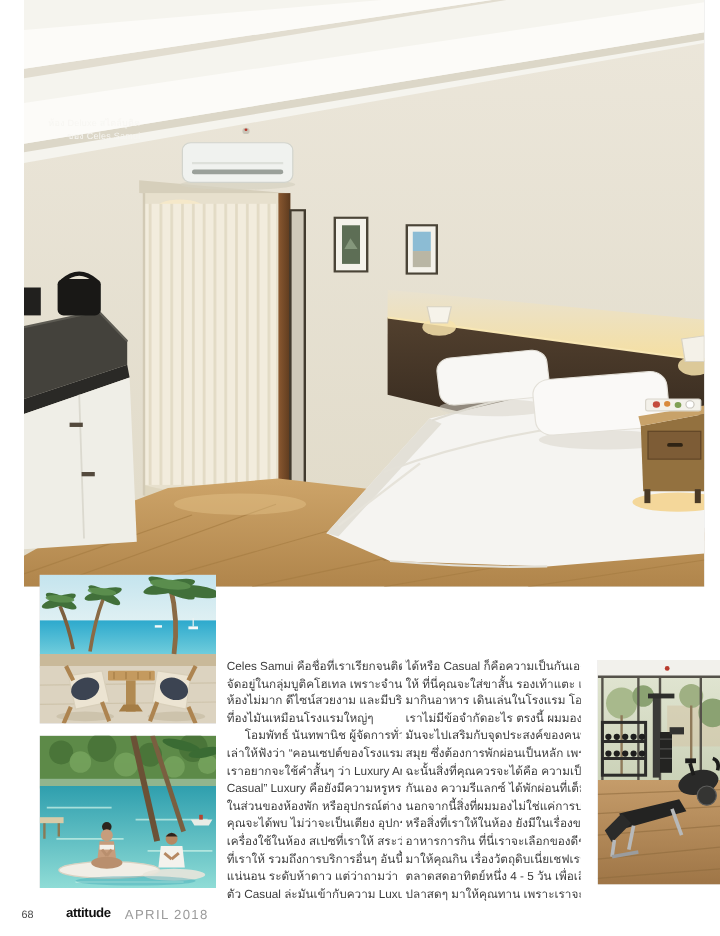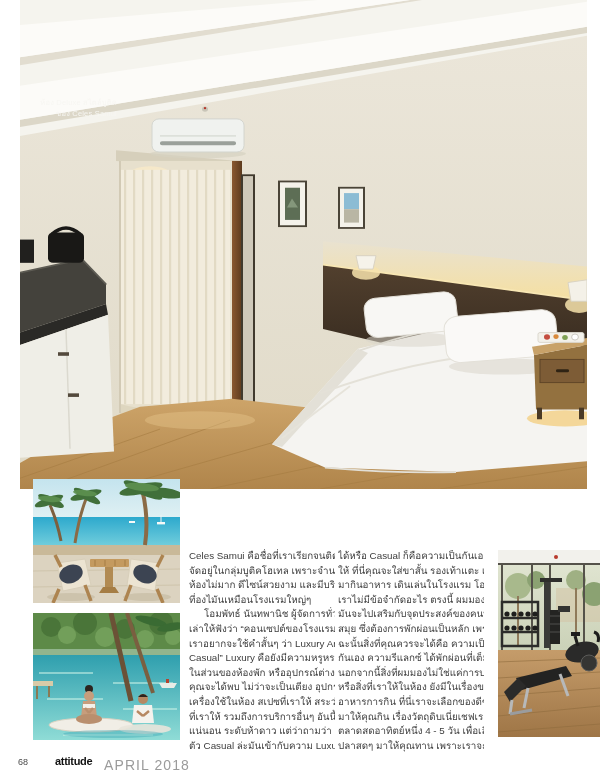--- a/index.html
+++ b/index.html
@@ -24,21 +24,21 @@
   .col1{left:189px;}
   .col2{left:338px;}
   .tline{white-space:nowrap;height:14.6px;}
   .tline.indent{padding-left:15px;}
   .footer{position:absolute;left:0;top:755px;width:600px;height:20px;padding-left:48px;}
   .footer .pageno{position:absolute;left:18px;top:2px;font-size:9px;color:#4a4a4a;}
   .footer .logo{
     position:absolute;left:55px;top:0;font-size:11px;font-weight:800;color:#111;
     letter-spacing:-.3px;
   }
-  .footer .issue{position:absolute;left:104px;top:2px;font-size:14px;color:#9b9b9b;letter-spacing:1.1px;}
+  .footer .issue{position:absolute;left:104px;top:2px;font-size:11px;color:#9b9b9b;letter-spacing:1.1px;}
 </style>
 </head>
 <body>
 
 <div class="page">
 
   <div class="photo photo-main">
     <svg viewBox="0 0 567 547" preserveAspectRatio="none">
       <defs>
         <linearGradient id="wg" x1="0" y1="0" x2="0" y2="1">

